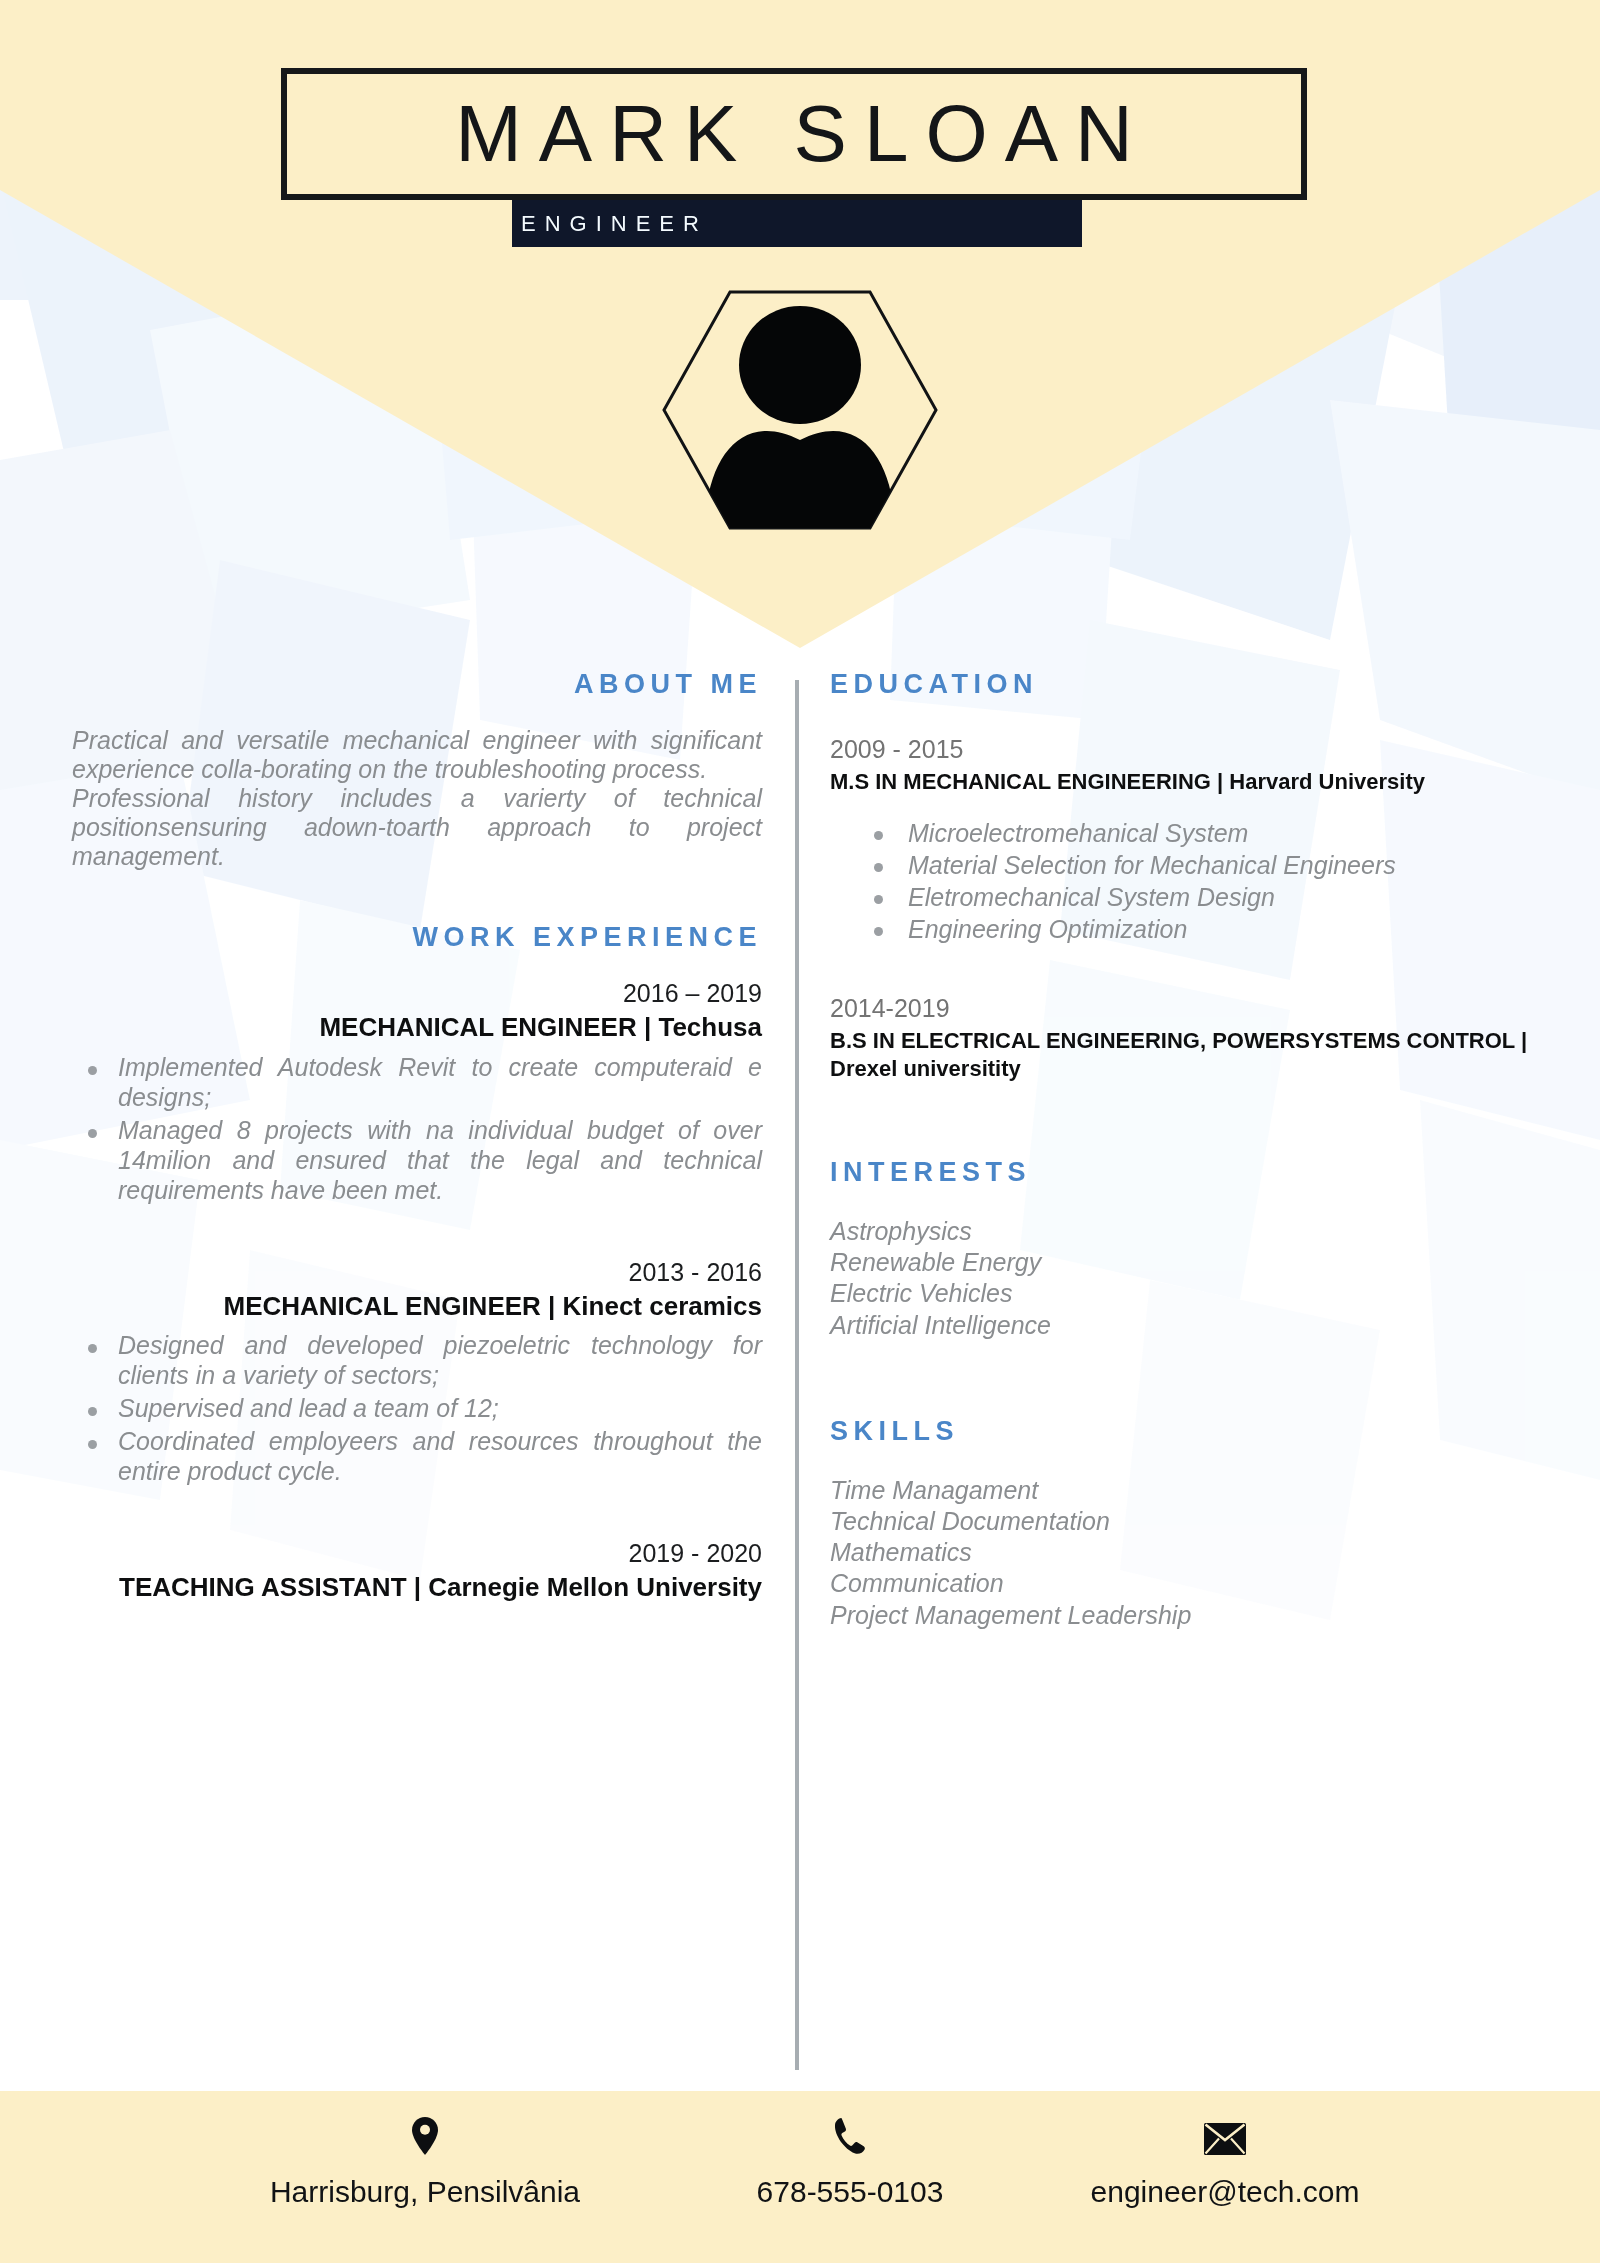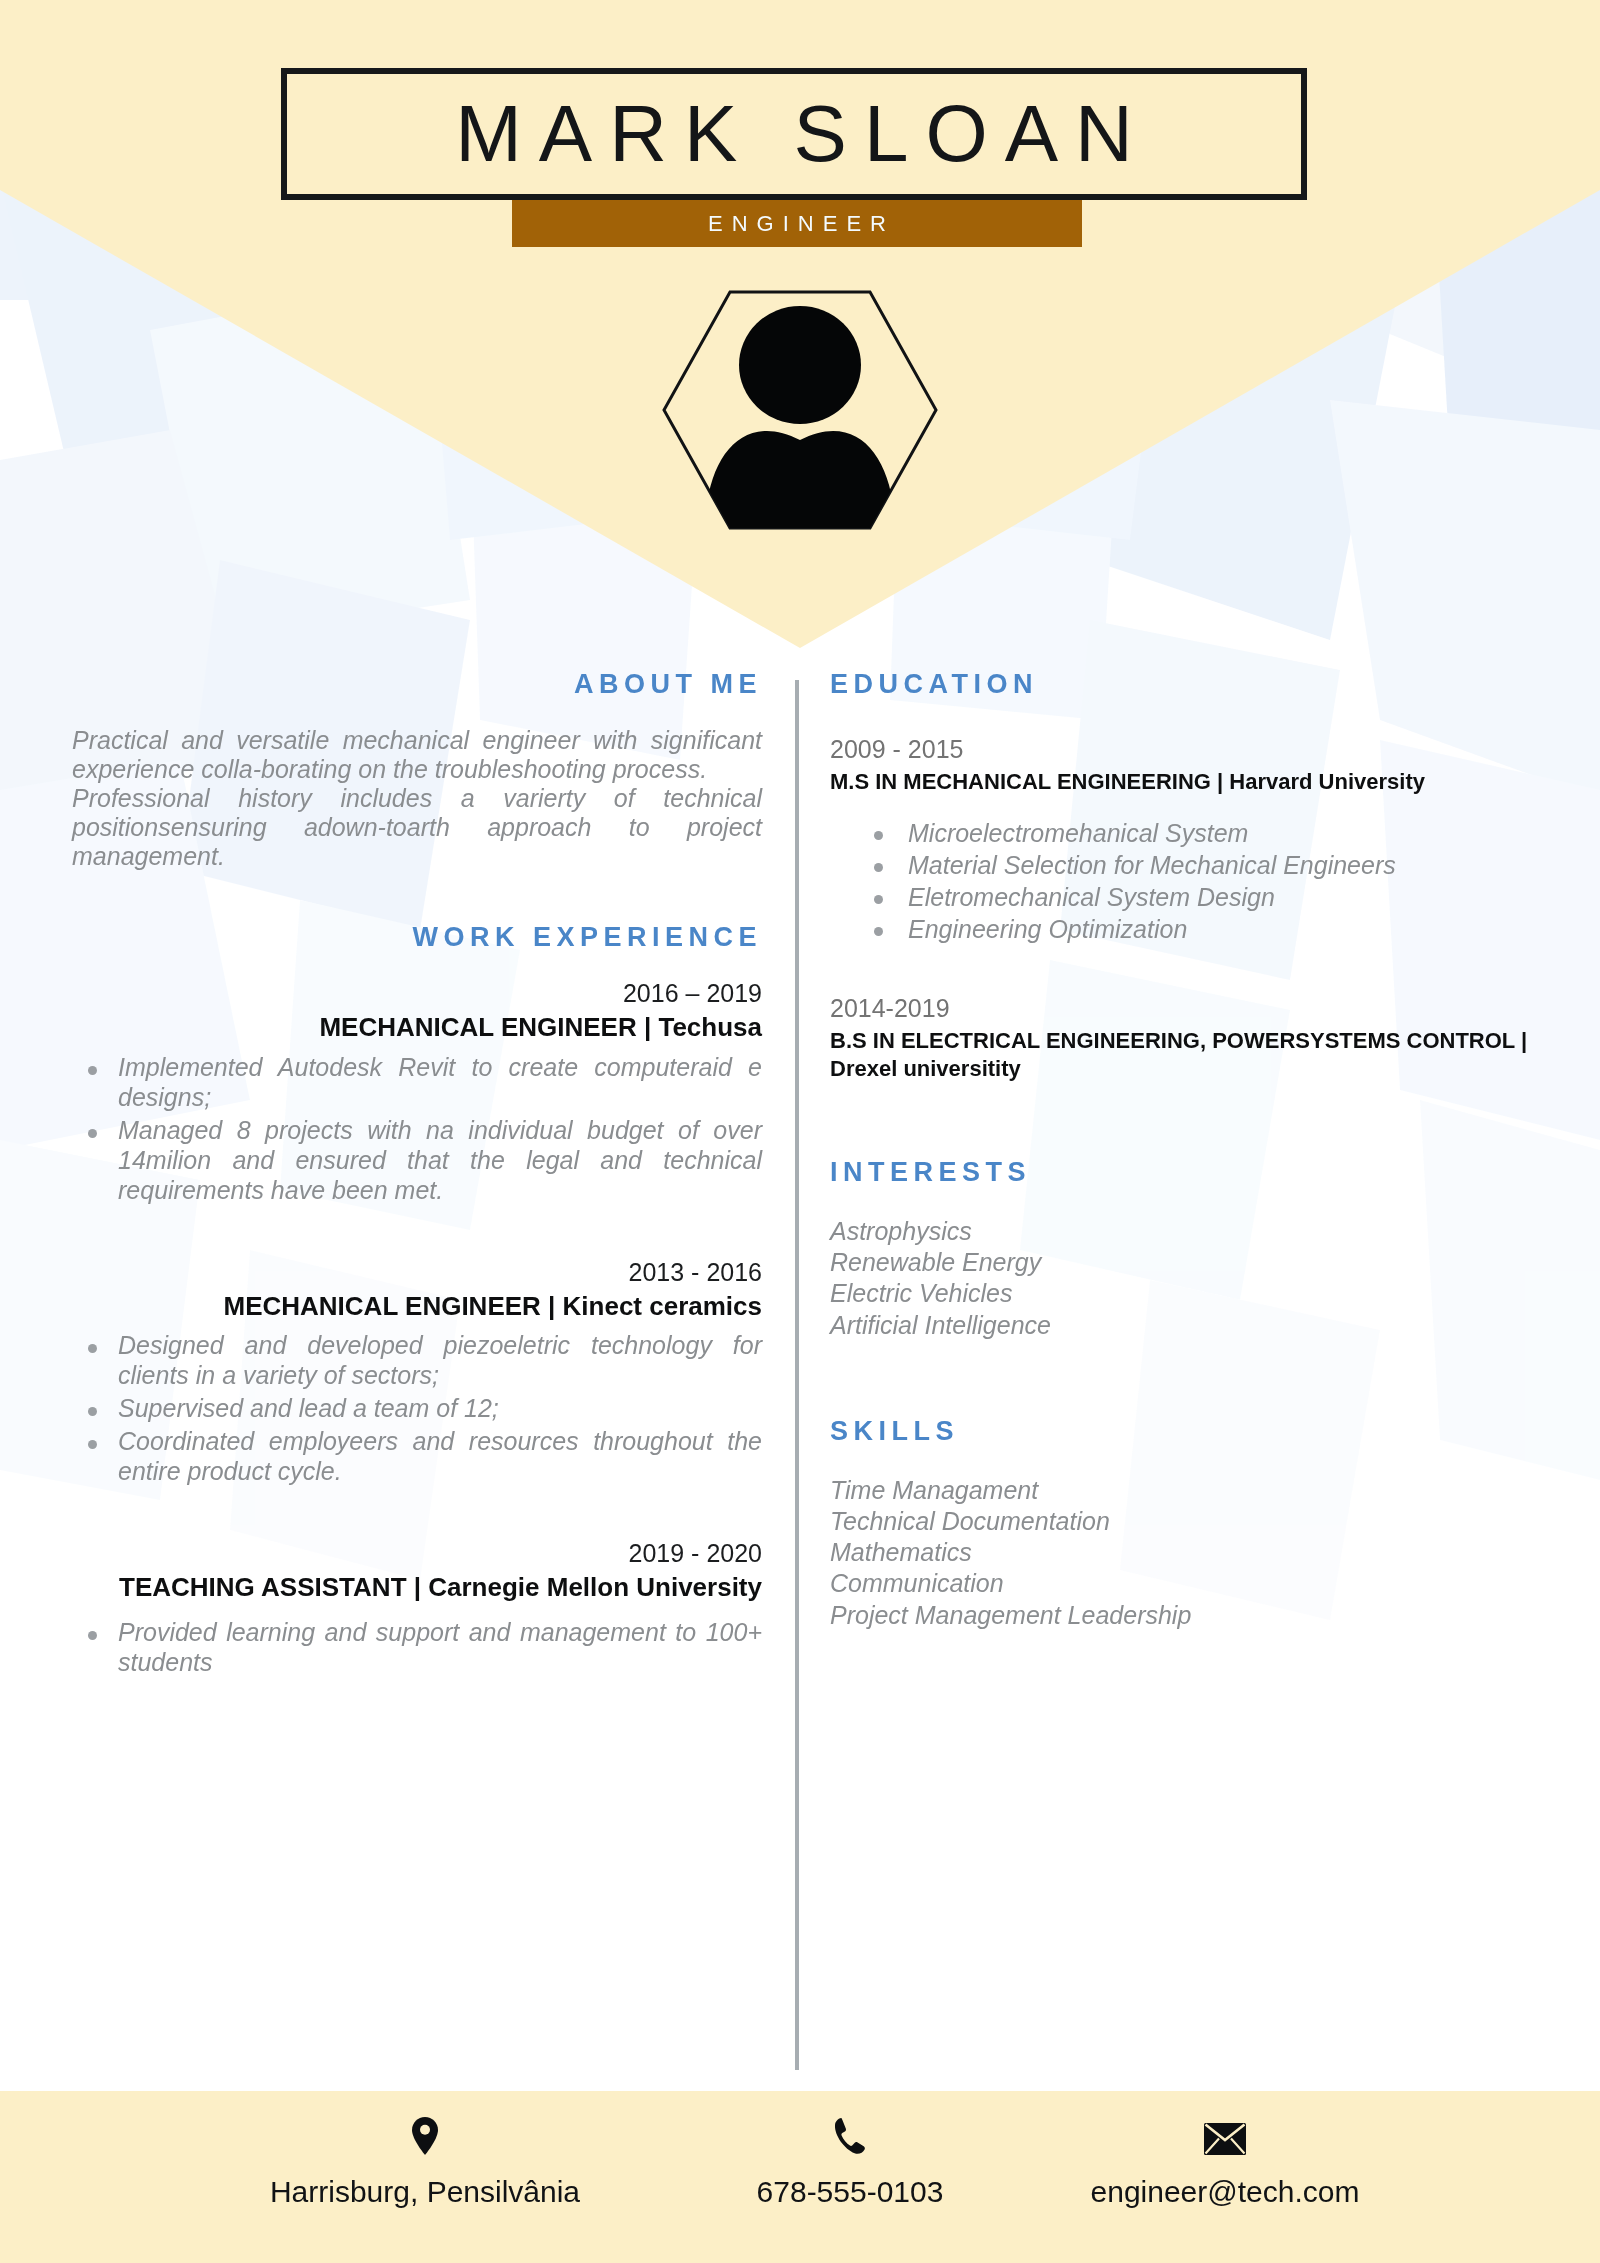--- a/index.html
+++ b/index.html
@@ -38,23 +38,23 @@
     color:#141618;
     white-space:nowrap;
     text-indent:17px;
     line-height:1;
   }
 
   
   .role-banner{
     position:absolute;
     left:512px;top:200px;width:570px;height:47px;
-    background:#a16207;
+    background:#0f172a;
     z-index:5;
-    display:flex;align-items:center;justify-content:center;
+    display:flex;align-items:center;
   }
   .role-text{
     font-size:22px;letter-spacing:9px;color:#f4fbff;font-weight:400;
     text-indent:9px;white-space:nowrap;
   }
 
   
   .avatar{
     position:absolute;left:660px;top:288px;width:280px;height:244px;z-index:5;
   }
@@ -238,23 +238,20 @@
         <ul class="bullets">
           <li>Designed and developed piezoeletric technology for clients in a variety of sectors;</li>
           <li>Supervised and lead a team of 12;</li>
           <li>Coordinated employeers and resources throughout the entire product cycle.</li>
         </ul>
       </div>
 
       <div class="job" style="margin-top:52px;">
         <p class="job-date">2019 - 2020</p>
         <p class="job-title">TEACHING ASSISTANT | Carnegie Mellon University</p>
-        <ul class="bullets" style="margin-top:14px;">
-          <li>Provided learning and support and management to 100+ students</li>
-        </ul>
       </div>
 
     </div>
 
     <div class="col-right">
 
       <h2 class="sec-head right">EDUCATION</h2>
 
       <div class="edu-block" style="margin-top:34px;">
         <p class="edu-date">2009 - 2015</p>

